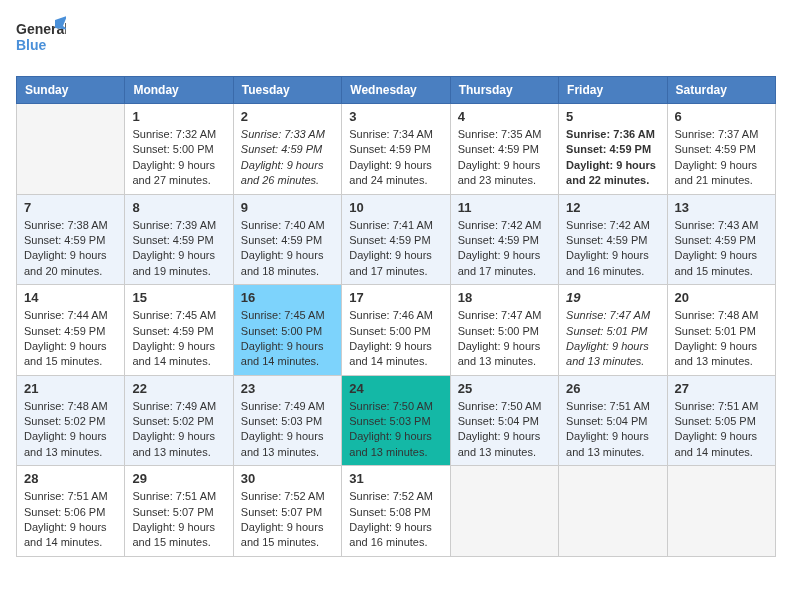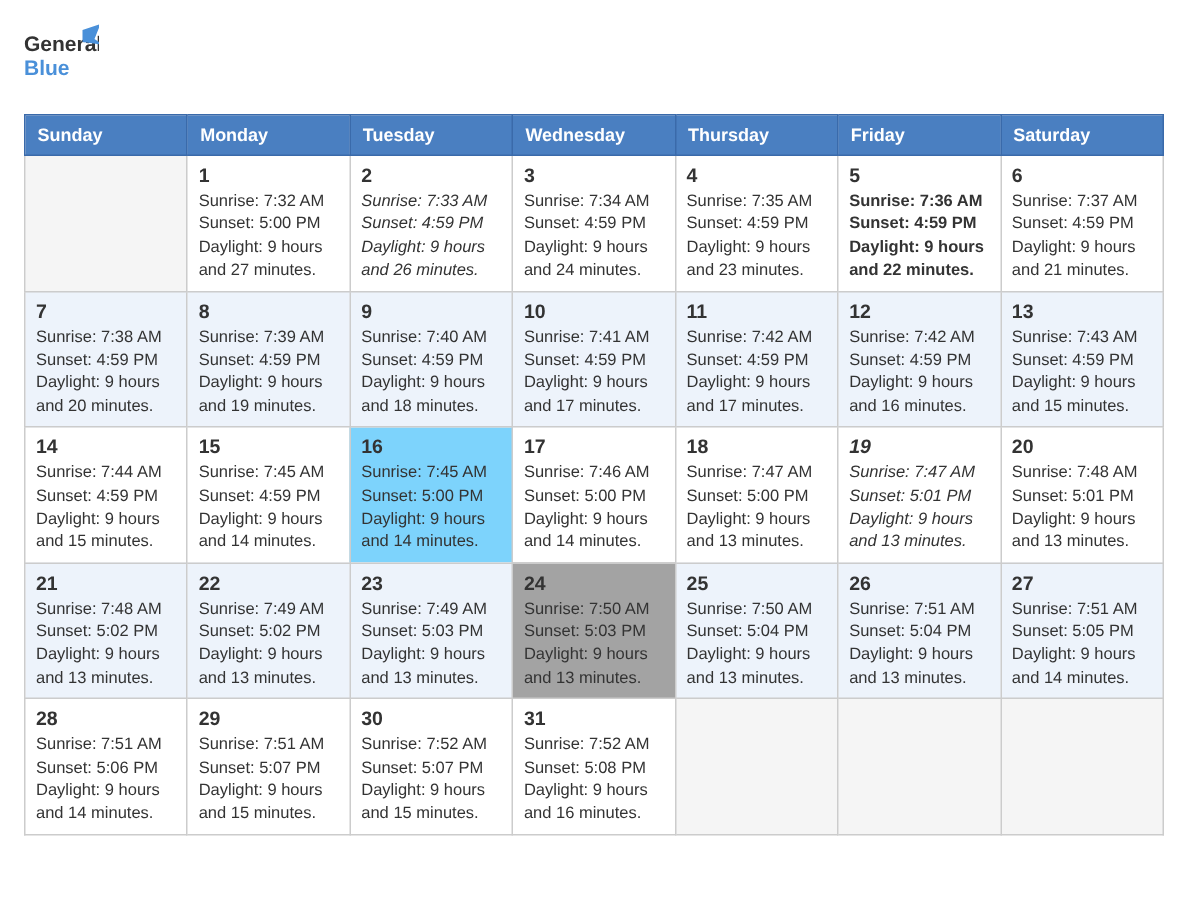--- a/index.html
+++ b/index.html
@@ -275,21 +275,21 @@
 Daylight: 9 hours
 and 13 minutes.</div>
         </td>
         <td style="background-color: rgb(237, 243, 251);">
           <span class="day-number">23</span>
           <div class="day-info" style="white-space: pre-line;">Sunrise: 7:49 AM
 Sunset: 5:03 PM
 Daylight: 9 hours
 and 13 minutes.</div>
         </td>
-        <td style="background-color: #a3a3a3;">
+        <td style="background-color: #14b8a6;">
           <span class="day-number">24</span>
           <div class="day-info" style="white-space: pre-line;">Sunrise: 7:50 AM
 Sunset: 5:03 PM
 Daylight: 9 hours
 and 13 minutes.</div>
         </td>
         <td style="background-color: rgb(237, 243, 251);">
           <span class="day-number">25</span>
           <div class="day-info" style="white-space: pre-line;">Sunrise: 7:50 AM
 Sunset: 5:04 PM

